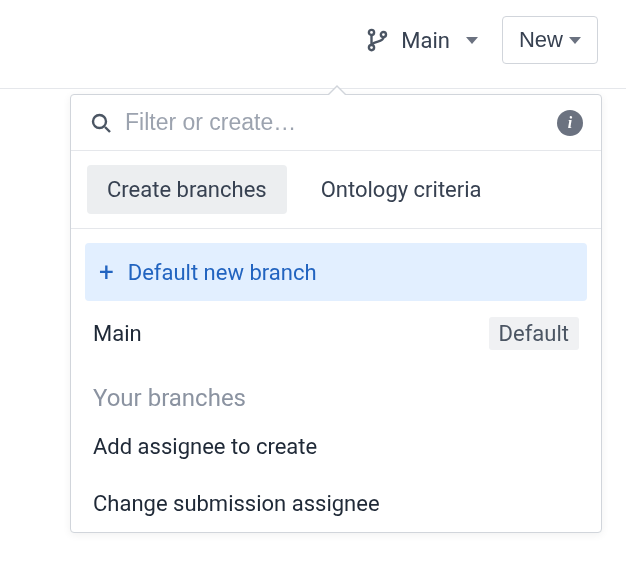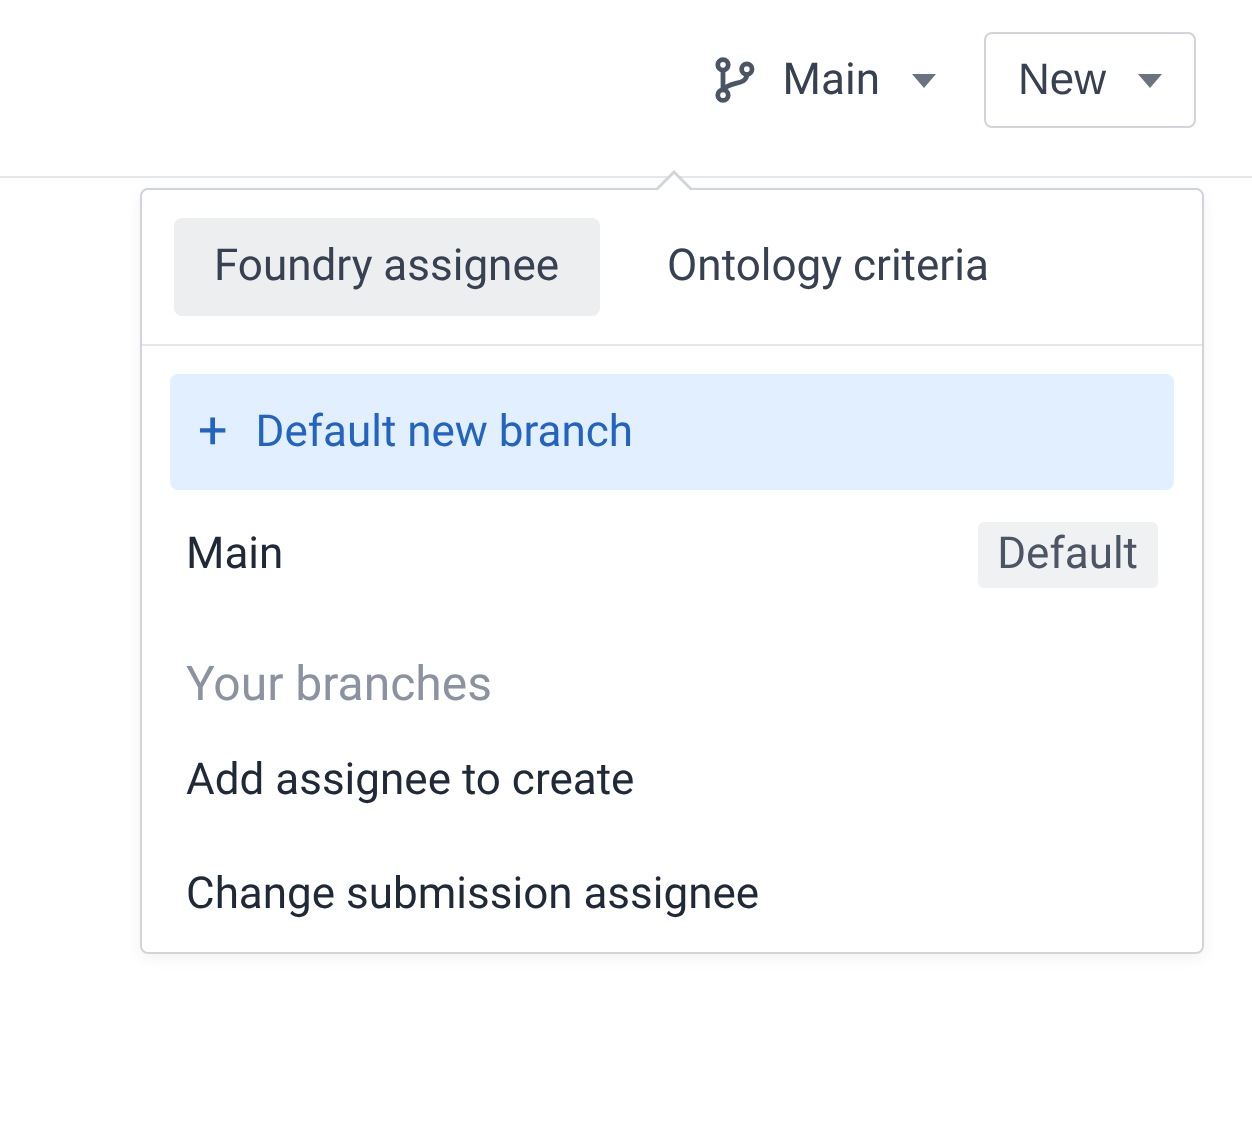--- a/index.html
+++ b/index.html
@@ -31,21 +31,20 @@
     .chevron {
       width: 0; height: 0;
       border-left: 6px solid transparent;
       border-right: 6px solid transparent;
       border-top: 7px solid #6b7280;
       margin-left: 6px;
     }
     .new-button {
       display: inline-flex;
       align-items: center;
-      gap: 10px;
       border: 1.5px solid #d1d5db;
       border-radius: 4px;
       padding: 10px 16px;
       font-size: 22px;
       color: #374151;
       background: #fff;
       cursor: pointer;
     }
     .dropdown {
       position: absolute;
@@ -178,24 +177,32 @@
     <span>Main</span>
     <span class="chevron"></span>
   </div>
   <button class="new-button">
     <span>New</span>
     <span class="chevron"></span>
   </button>
 </div>
 
 <div class="dropdown">
+  <div class="search-row">
+    <svg class="search-icon-svg" width="24" height="24" viewBox="0 0 24 24" fill="none" stroke="#4b5563" stroke-width="2.4">
+      <circle cx="10.5" cy="10.5" r="6.5"></circle>
+      <line x1="16" y1="16" x2="21" y2="21"></line>
+    </svg>
+    <input class="search-input" type="text" placeholder="Filter or create…" style="">
+    <div class="info-badge">i</div>
+  </div>
 
   <div class="tabs-row">
     <div class="tab active">
-      <span>Foundry assignee</span>
+      <span>Create branches</span>
     </div>
     <div class="tab">
       <span>Ontology criteria</span>
     </div>
   </div>
 
   <div class="content">
     <div class="create-row">
       <span class="plus">+</span>
       <span>Default new branch</span>

